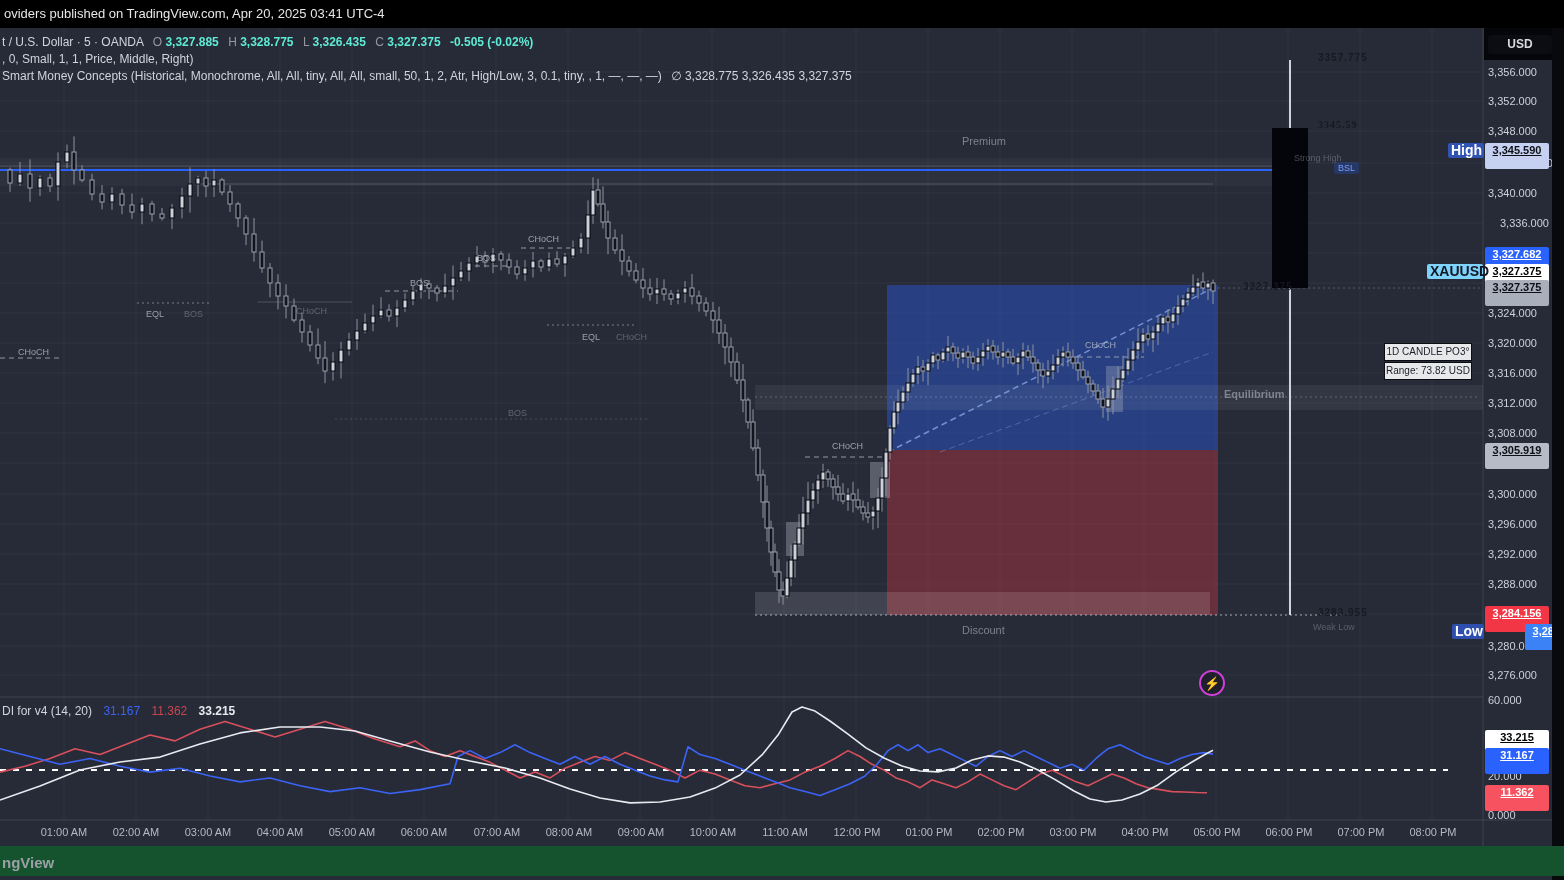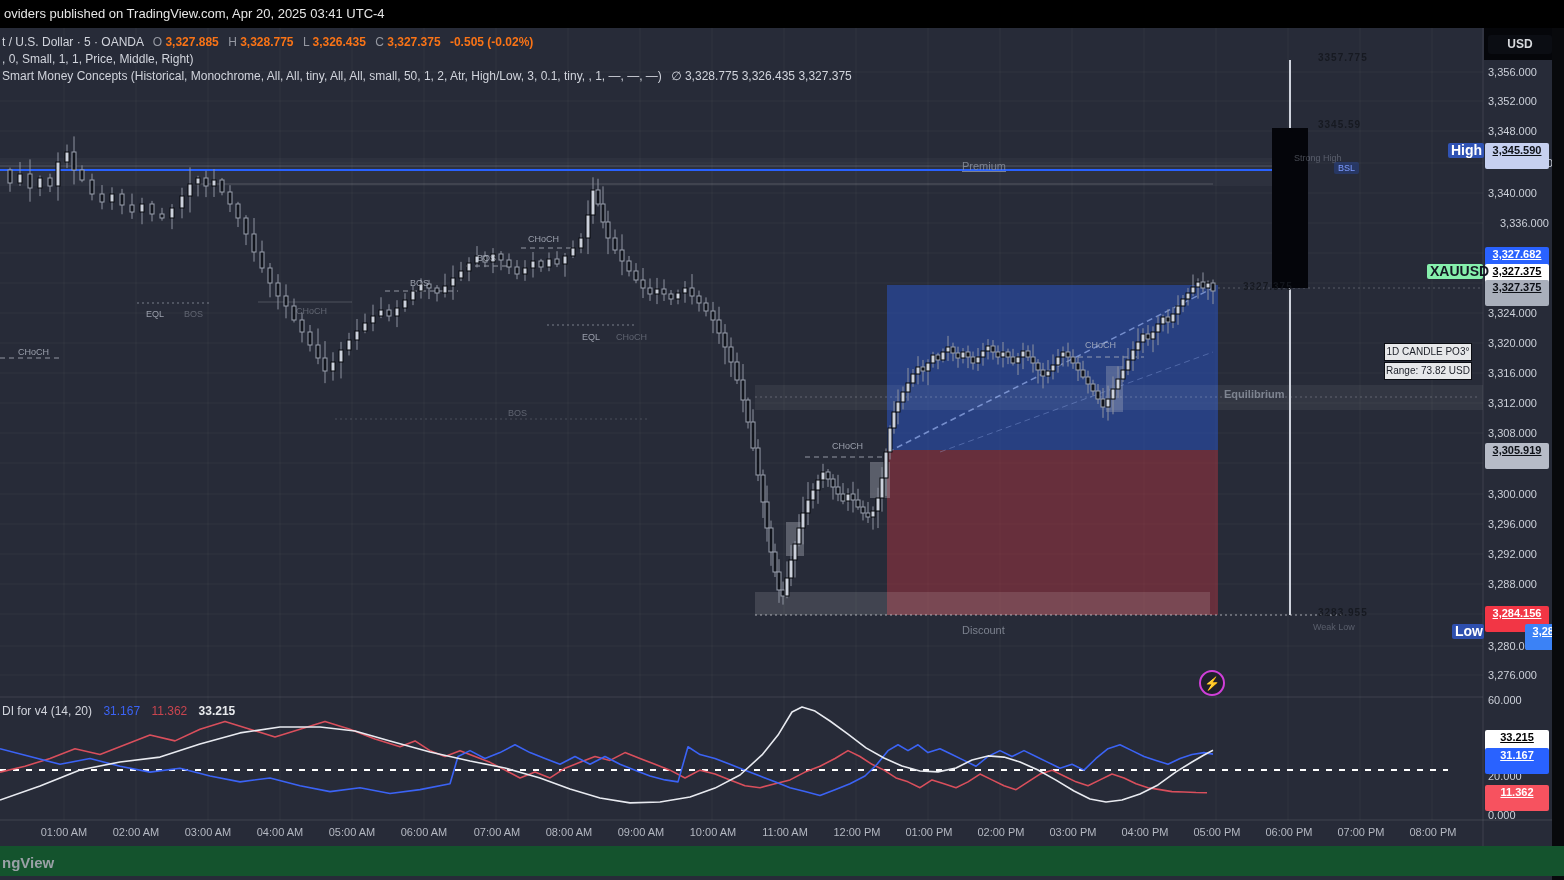--- a/index.html
+++ b/index.html
@@ -4,21 +4,21 @@
 <style>
   html,body{margin:0;padding:0;background:#000;}
   #app{position:relative;width:1564px;height:880px;background:#272b38;overflow:hidden;
        font-family:"Liberation Sans",sans-serif;-webkit-font-smoothing:antialiased;}
   .abs{position:absolute;}
   #topbar{left:0;top:0;width:1564px;height:28px;background:#000;color:#e6e6e6;
           font-size:13px;line-height:28px;padding-left:4px;box-sizing:border-box;white-space:nowrap;}
   #chart-svg{left:0;top:0;pointer-events:none;}
   .legend-row{left:2px;color:#d1d4dc;font-size:12px;white-space:nowrap;z-index:30;}
   .legend-row .lbl{color:#9598a1;margin-left:6px;}
-  .legend-row .neg{color:#f97316;font-weight:bold;}
+  .legend-row .neg{color:#5eead4;font-weight:bold;}
   .legend-row .sym{color:#d1d4dc;}
   .legend-row .wv{color:#d1d4dc;margin-left:6px;}
   .osc-legend{left:2px;top:704px;font-size:12px;color:#d1d4dc;white-space:nowrap;z-index:30;}
   .osc-legend .di-p{color:#3b63f5;margin-left:8px;}
   .osc-legend .di-m{color:#c9454f;margin-left:8px;}
   .osc-legend .adx{color:#e8eaed;margin-left:8px;font-weight:bold;}
   .tick{left:1488px;width:72px;font-size:11px;color:#ccd0d9;z-index:20;}
   .tlab{width:62px;text-align:center;font-size:11px;color:#b4b8c2;top:826px;z-index:20;}
   .badge{left:1485px;width:64px;height:26px;line-height:15px;text-align:center;
          font-size:11px;border-radius:2px;z-index:25;font-weight:bold;text-decoration:underline;}
@@ -568,39 +568,39 @@
   </div>
 
   <div id="right-strip" class="abs"></div>
   <div id="corner-tr" class="abs"></div>
 
   <div id="bottombar" class="abs">
     <span class="wm">ngView</span>
   </div>
 
   <div id="labels-layer">
-      <div class="abs zone-lab" style="left: 962px; top: 160px; text-decoration: underline;">Premium</div>
+      <div class="abs zone-lab" style="left: 962px; top: 135px;">Premium</div>
       <div class="abs zone-lab" style="left: 1224px; top: 388px; font-weight: bold;">Equilibrium</div>
       <div class="abs zone-lab" style="left: 962px; top: 624px;">Discount</div>
       <div class="abs tiny-lab" style="left: 1294px; top: 153px;">Strong High</div>
       <div class="abs tiny-lab" style="left: 1313px; top: 622px;">Weak Low</div>
       <div class="abs smc-lab" style="left: 18px; top: 347px;">CHoCH</div>
       <div class="abs smc-lab" style="left: 146px; top: 309px;">EQL</div>
       <div class="abs smc-lab dim" style="left: 184px; top: 309px;">BOS</div>
       <div class="abs smc-lab dim" style="left: 296px; top: 306px;">CHoCH</div>
       <div class="abs smc-lab" style="left: 410px; top: 278px;">BOS</div>
       <div class="abs smc-lab" style="left: 477px; top: 253px;">BOS</div>
       <div class="abs smc-lab" style="left: 528px; top: 234px;">CHoCH</div>
       <div class="abs smc-lab" style="left: 582px; top: 332px;">EQL</div>
       <div class="abs smc-lab dim" style="left: 616px; top: 332px;">CHoCH</div>
       <div class="abs smc-lab dim" style="left: 508px; top: 408px;">BOS</div>
       <div class="abs smc-lab" style="left: 832px; top: 441px;">CHoCH</div>
       <div class="abs smc-lab" style="left: 1085px; top: 340px;">CHoCH</div>
       <div class="abs ghost-lab" style="left: 1318px; top: 52px;">3357.775</div>
-      <div class="abs ghost-lab" style="left: 1318px; top: 119px;">3345.59</div>
+      <div class="abs ghost-lab" style="left: 1318px; top: 119px; font-family: Liberation Serif, serif;">3345.59</div>
       <div class="abs ghost-lab" style="left: 1243px; top: 281px;">3327.375</div>
       <div class="abs ghost-lab" style="left: 1318px; top: 607px;">3283.955</div>
       <div class="abs bsl-pill" style="left: 1334px; top: 162px;">BSL</div>
     </div>
   <div id="axis-layer">
       <div class="abs tick" style="top: 66px;">3,356.000</div>
       <div class="abs tick" style="top: 95px;">3,352.000</div>
       <div class="abs tick" style="top: 125px;">3,348.000</div>
       <div class="abs tick" style="top: 157px; margin-left: 16px;">3,344.000</div>
       <div class="abs tick" style="top: 187px;">3,340.000</div>
@@ -617,21 +617,21 @@
       <div class="abs tick" style="top: 578px;">3,288.000</div>
       <div class="abs tick" style="top: 640px;">3,280.000</div>
       <div class="abs tick" style="top: 669px;">3,276.000</div>
       <div class="abs tick" style="top: 694px;">60.000</div>
       <div class="abs tick" style="top: 770px;">20.000</div>
       <div class="abs tick" style="top: 809px;">0.000</div>
       <div class="abs badge" style="top: 143px; background: rgb(198, 208, 240); color: rgb(13, 16, 22);">3,345.590</div>
       <div class="abs btag" style="top: 143px; left: 1448px; width: 30px; background: rgb(48, 83, 180); color: rgb(255, 255, 255);">High</div>
       <div class="abs badge" style="top: 247px; background: rgb(41, 98, 255); color: rgb(255, 255, 255);">3,327.682</div>
       <div class="abs badge" style="top: 264px; background: rgb(255, 255, 255); color: rgb(0, 0, 0);">3,327.375</div>
-      <div class="abs btag" style="top: 264px; left: 1427px; width: 50px; background: #86efac; color: rgb(19, 23, 34);">XAUUSD</div>
+      <div class="abs btag" style="top: 264px; left: 1427px; width: 50px; background: #7dd3fc; color: rgb(19, 23, 34);">XAUUSD</div>
       <div class="abs badge" style="top: 280px; background: rgb(169, 175, 187); color: rgb(13, 16, 22);">3,327.375</div>
       <div class="abs badge" style="top: 443px; background: rgb(182, 187, 199); color: rgb(13, 16, 22);">3,305.919</div>
       <div class="abs badge" style="top: 606px; background: rgb(242, 54, 69); color: rgb(255, 255, 255);">3,284.156</div>
       <div class="abs badge" style="top: 624px; background: #3b82f6; color: rgb(255, 255, 255); margin-left: 40px;">3,283.955</div>
       <div class="abs btag" style="top: 624px; left: 1452px; width: 26px; background: rgb(46, 79, 174); color: rgb(255, 255, 255);">Low</div>
       <div class="abs badge" style="top: 730px; background: rgb(255, 255, 255); color: rgb(0, 0, 0);">33.215</div>
       <div class="abs badge" style="top: 748px; background: rgb(41, 98, 255); color: rgb(255, 255, 255);">31.167</div>
       <div class="abs badge" style="top: 785px; background: rgb(247, 82, 95); color: rgb(255, 255, 255);">11.362</div>
       <div class="abs tlab" style="left: 33px;">01:00 AM</div>
       <div class="abs tlab" style="left: 105px;">02:00 AM</div>

